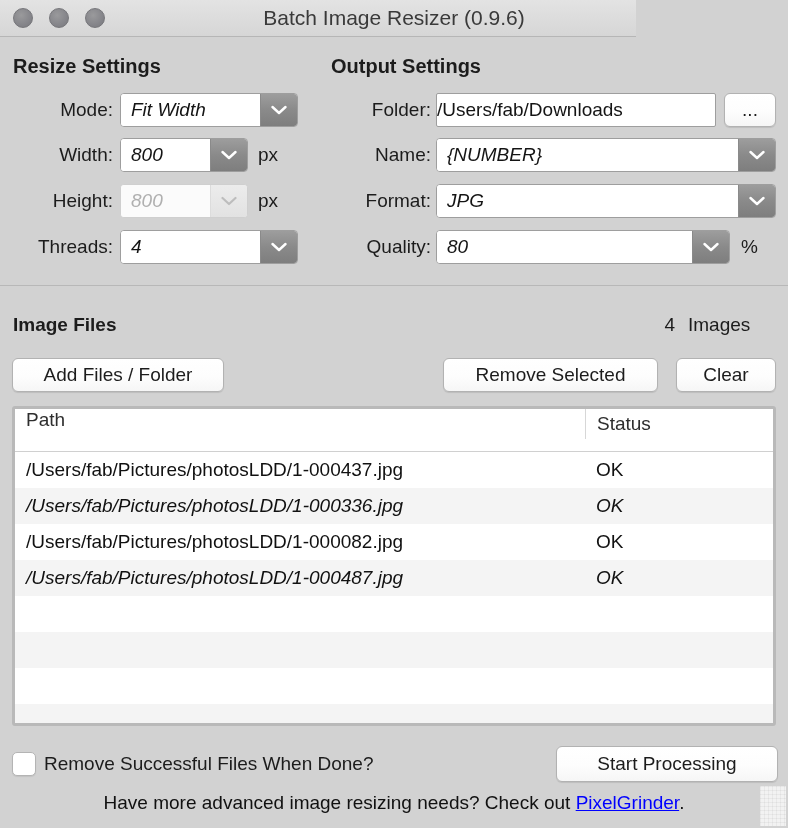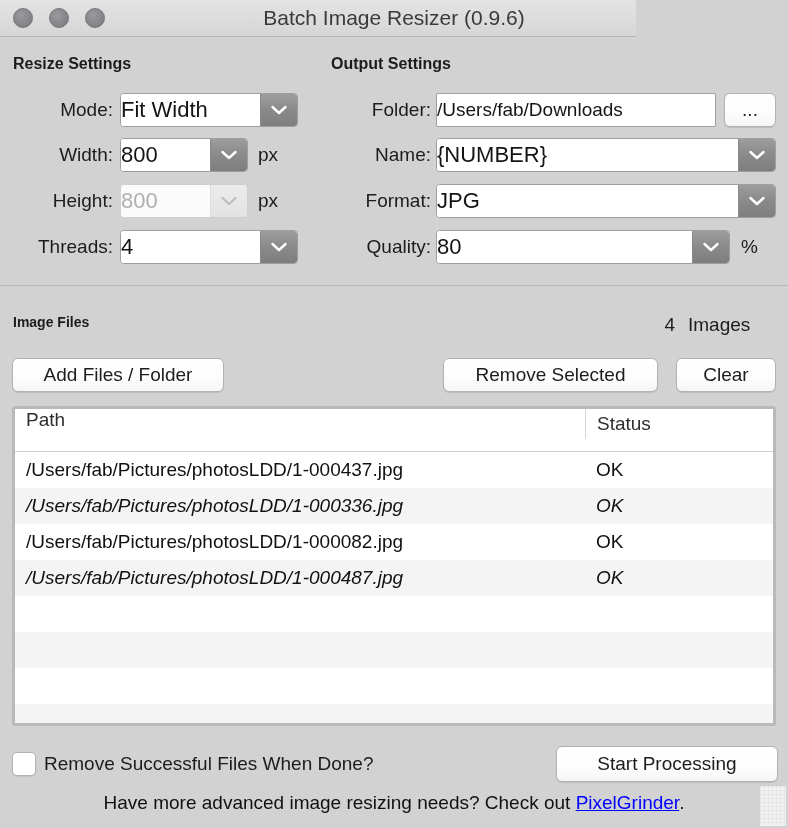--- a/index.html
+++ b/index.html
@@ -52,21 +52,21 @@
   }
 
   
   .settings {
     position: absolute;
     left: 0; top: 37px;
     width: 788px; height: 248px;
   }
   .section-title {
     position: absolute;
-    font-size: 16px;
+    font-size: 20px;
     font-weight: bold;
     color: #1c1c1c;
   }
   #resize-title { left: 13px; top: 18px; }
   #output-title { left: 331px; top: 18px; }
   .fld-label {
     position: absolute;
     font-size: 19px;
     color: #1c1c1c;
     text-align: right;
@@ -88,26 +88,27 @@
     border: 1px solid #9e9e9e;
     border-radius: 4px;
     display: flex;
     align-items: stretch;
     overflow: hidden;
   }
   .combo .val {
     flex: 1 1 auto;
     display: flex;
     align-items: center;
-    padding-left: 0;
-    font-size: 22px;
+    padding-left: 10px;
+    font-size: 19px;
     color: #141414;
     background: #ffffff;
     overflow: hidden;
     white-space: nowrap;
+    font-style: italic;
   }
   .combo .arrow {
     flex: 0 0 36px;
     background: linear-gradient(to bottom, #9d9d9d 0%, #8a8a8a 50%, #7e7e7e 100%);
     border-left: 1px solid #8a8a8a;
     display: flex;
     align-items: center;
     justify-content: center;
   }
   .combo .arrow svg { display: block; }
@@ -158,21 +159,21 @@
     position: absolute;
     left: 0;
     width: 788px;
     height: 1px;
     background: #b8b8b8;
   }
 
   
   .files-head {
     position: absolute;
-    font-size: 14px;
+    font-size: 19px;
     font-weight: bold;
     color: #1c1c1c;
   }
   .count-num {
     position: absolute;
     font-size: 19px;
     color: #1c1c1c;
     text-align: right;
   }
   .count-word {

